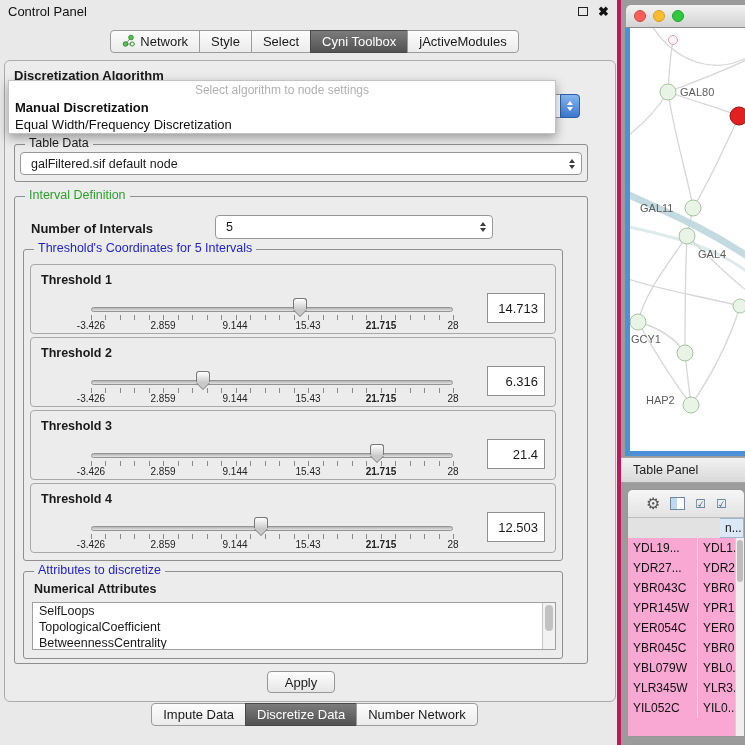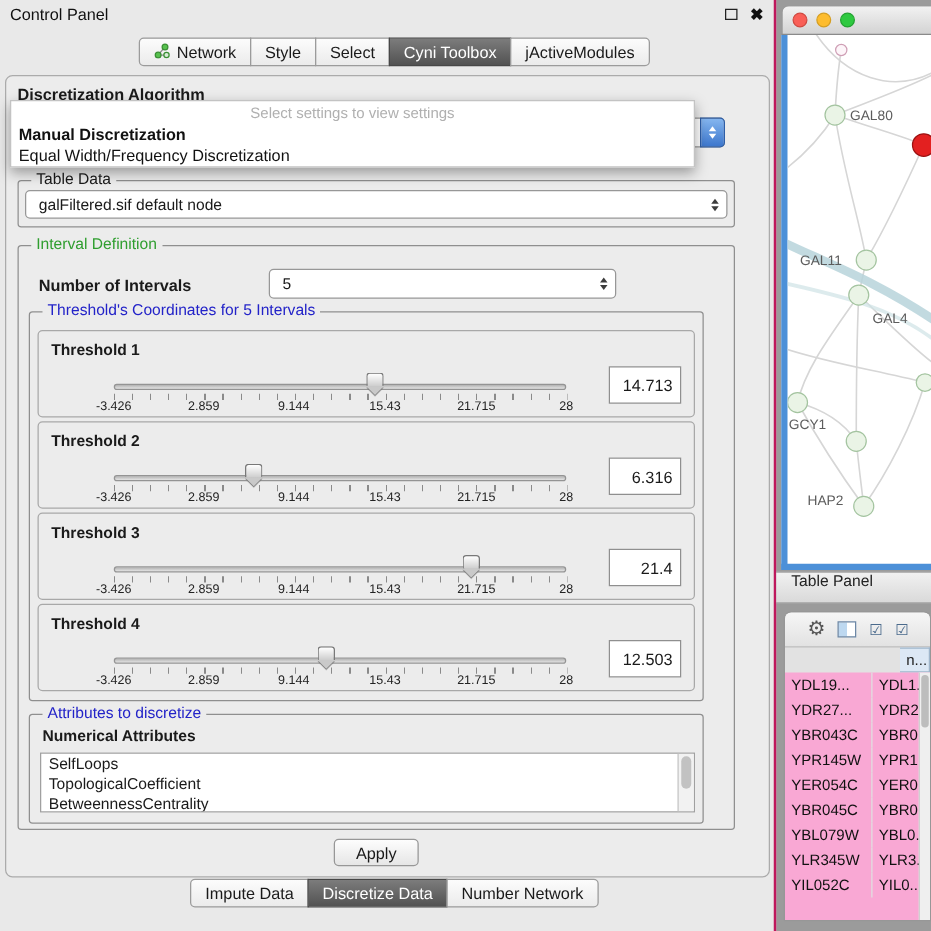--- a/index.html
+++ b/index.html
@@ -8,21 +8,21 @@
     width:745px; height:745px; position:relative; overflow:hidden;
     background:#9b9b9b;
     font-family:"Liberation Sans", sans-serif;
     color:#1a1a1a;
     -webkit-font-smoothing:antialiased;
   }
 
   
   #control-panel {
     position:absolute; left:0; top:0; width:621px; height:745px;
-    background:#e9e9e9; border-right:2px solid #be185d;
+    background:#e9e9e9; border-right:4px solid #be185d;
   }
   .titlebar {
     position:absolute; left:0; top:0; right:0; height:22px;
     display:flex; align-items:center; padding:0 8px;
     font-size:13px; color:#111;
   }
   .titlebar .win-icons { margin-left:auto; display:flex; align-items:center; gap:10px; }
   .float-icon { width:10px; height:9px; border:1.5px solid #222; background:transparent; }
   .close-icon { font-size:13px; font-weight:bold; color:#111; line-height:1; }
 
@@ -97,21 +97,21 @@
   }
   .track {
     position:absolute; left:60px; top:42px; width:362px; height:5px;
     background:linear-gradient(#b3b3b3,#e4e4e4); border:1px solid #949494; border-radius:3px;
   }
   .ticks {
     position:absolute; left:60px; top:50px; width:363px; height:5px;
     background:repeating-linear-gradient(to right, #8a8a8a 0 1px, transparent 1px 14.5px);
   }
   .scale-label { position:absolute; top:55px; font-size:10px; color:#222; transform:translateX(-50%); }
-  .sl0{left:60px;} .sl1{left:132px;} .sl2{left:204px;} .sl3{left:277px;} .sl4{left:350px;} .sl5{left:422px;}
+  .sl0{left:60px;} .sl1{left:132px;} .sl2{left:204px;} .sl3{left:277px;} .sl4{left:350px;font-weight:bold;} .sl5{left:422px;}
   .thumb { position:absolute; top:33px; width:14px; }
   .thumb .cap {
     width:14px; height:11px; background:linear-gradient(#ffffff,#cdcdcd);
     border:1px solid #787878; border-bottom:none; border-radius:3px 3px 0 0;
   }
   .thumb .tip {
     width:0; height:0; margin:0 auto;
     border-left:7px solid transparent; border-right:7px solid transparent; border-top:7px solid #c9c9c9;
     filter:drop-shadow(0 1px 0 #787878);
   }
@@ -148,21 +148,21 @@
   .light.green { background:#2ec940; border:1px solid #23a331; }
   .net-canvas {
     height:428px; background:#fff; position:relative; overflow:hidden;
     border-left:5px solid #4c90d8; border-right:5px solid #4c90d8; border-bottom:5px solid #4c90d8;
   }
 
   #table-panel-bar {
     position:absolute; left:621px; top:457px; width:124px; height:26px;
     background:linear-gradient(#f1f1f1,#d9d9d9);
     border-top:1px solid #a5a5a5; border-bottom:1px solid #a5a5a5;
-    display:flex; padding-left:12px; font-size:12.5px; color:#222;
+    display:flex; align-items:center; padding-left:12px; font-size:12.5px; color:#222;
   }
 
   #table-window {
     position:absolute; left:627px; top:489px; width:118px; height:248px;
     background:#e2e2e2; border:1px solid #979797; border-radius:6px 6px 0 0; overflow:hidden;
   }
   .tbl-toolbar {
     height:28px; background:linear-gradient(#f6f6f6,#e2e2e2); border-bottom:1px solid #bdbdbd;
     display:flex; align-items:center; gap:10px; padding-left:18px;
   }
@@ -235,21 +235,21 @@
   <div class="algo-title">Discretization Algorithm</div>
 
   <div class="combo" style="left:18px; top:94px; width:562px; height:24px;">
     <span class="combo-cap">
       <span class="up"></span>
         <span class="dn"></span>
     </span>
   </div>
 
   <div class="popup">
-    <div class="popup-prompt">Select settings to view settings</div>
+    <div class="popup-prompt">Select algorithm to node settings</div>
     <div class="popup-opt bold">Manual Discretization</div>
     <div class="popup-opt">Equal Width/Frequency Discretization</div>
   </div>
 
   <div class="group" style="left:14px; top:144px; width:574px; height:38px;">
     <span class="legend">Table Data</span>
     <div class="combo" style="left:5px; top:7px; width:562px; height:23px;">
       <span>galFiltered.sif default node</span>
       <span class="spinner">
         <span class="up"></span>

